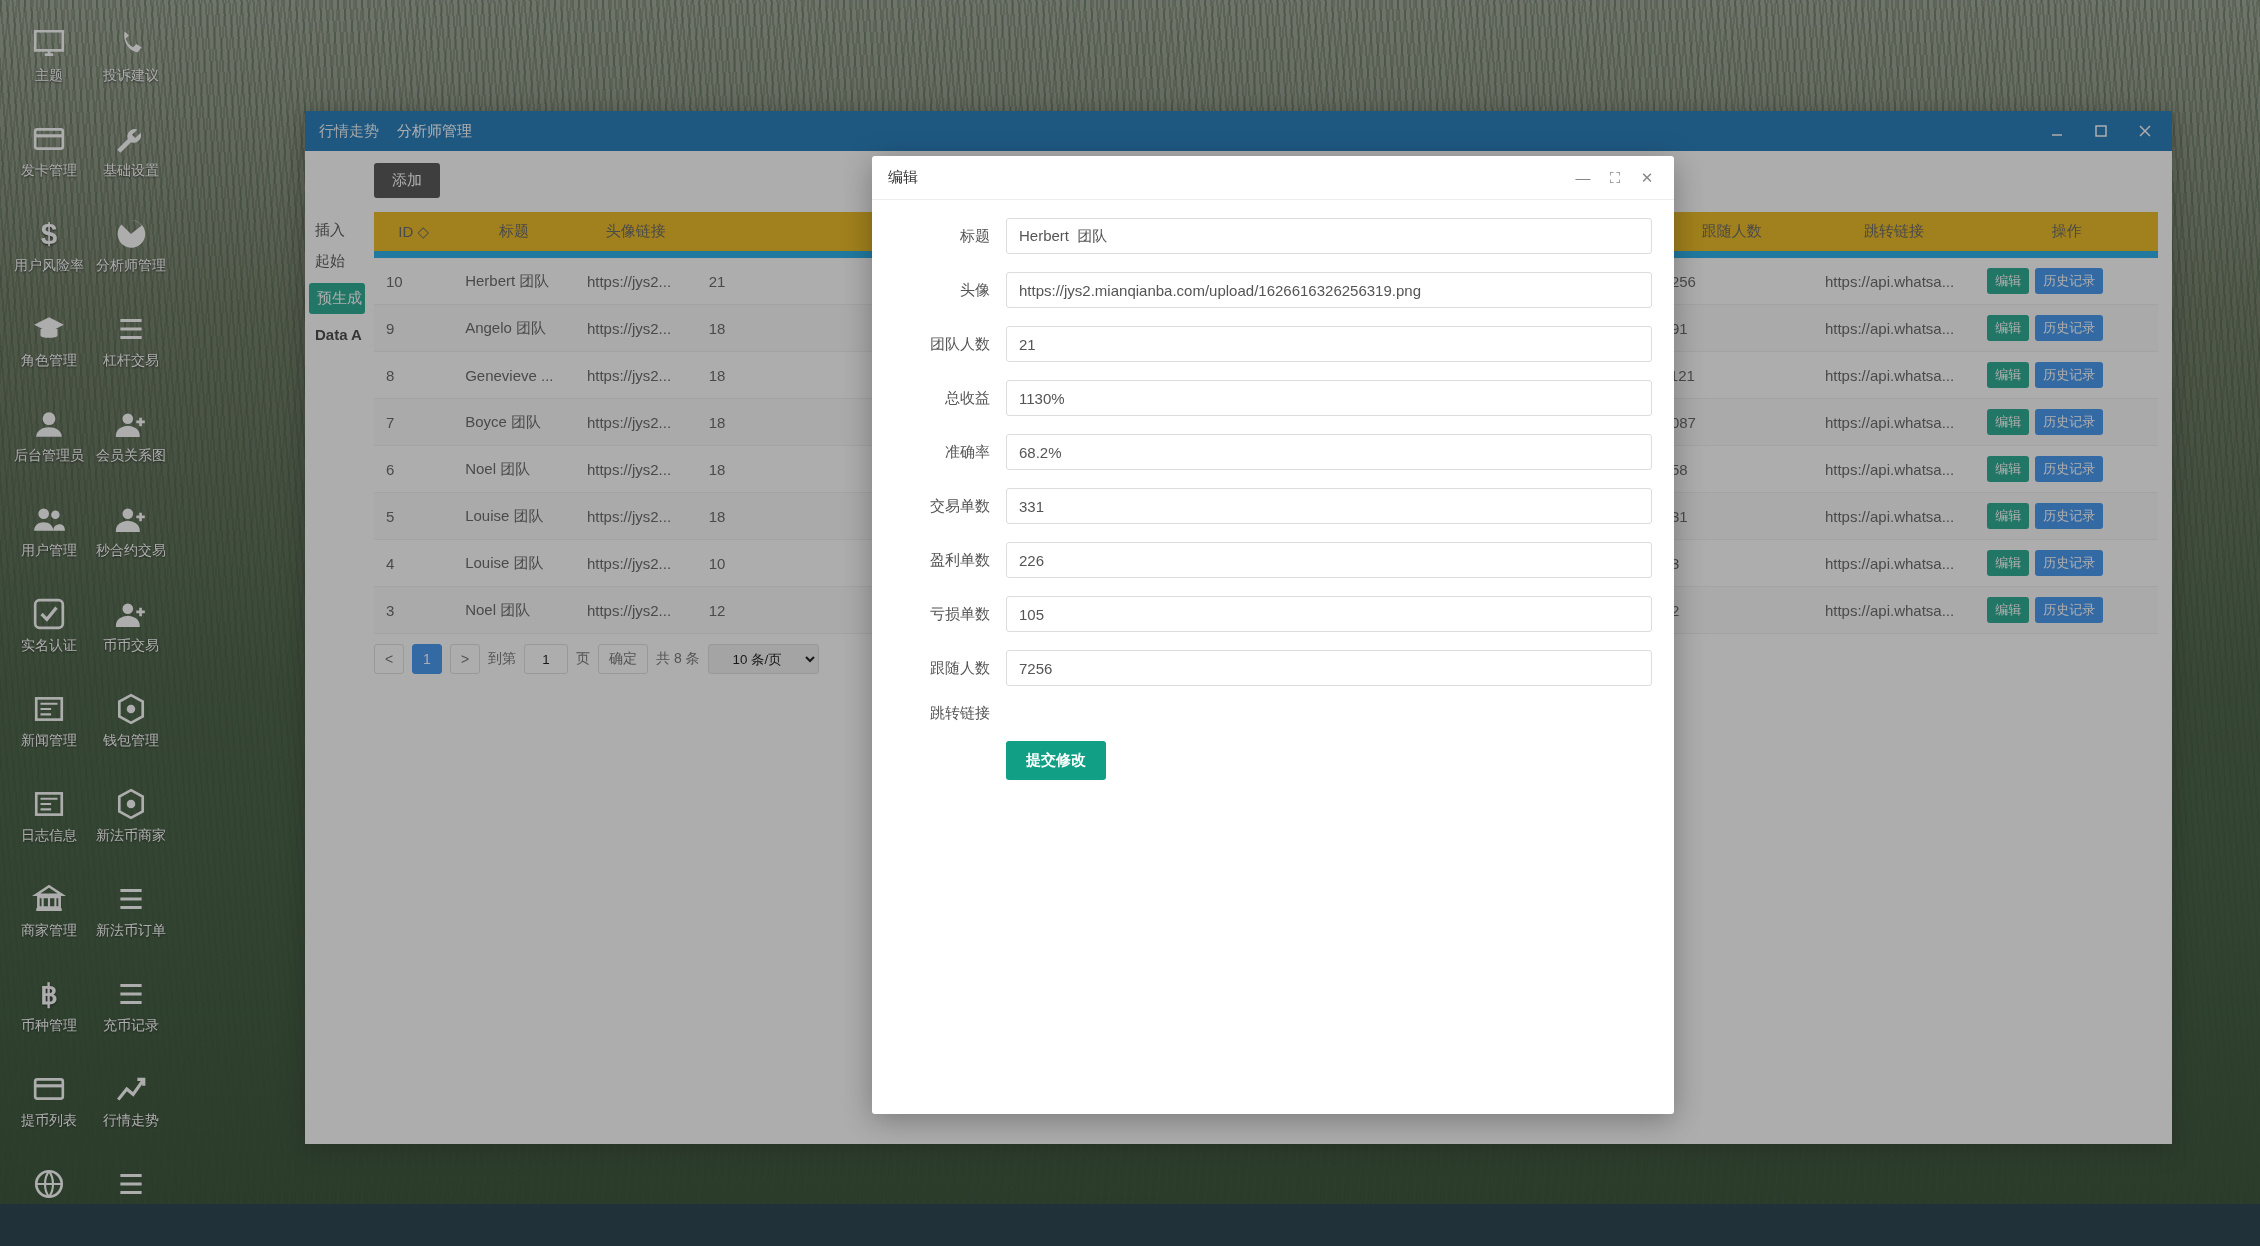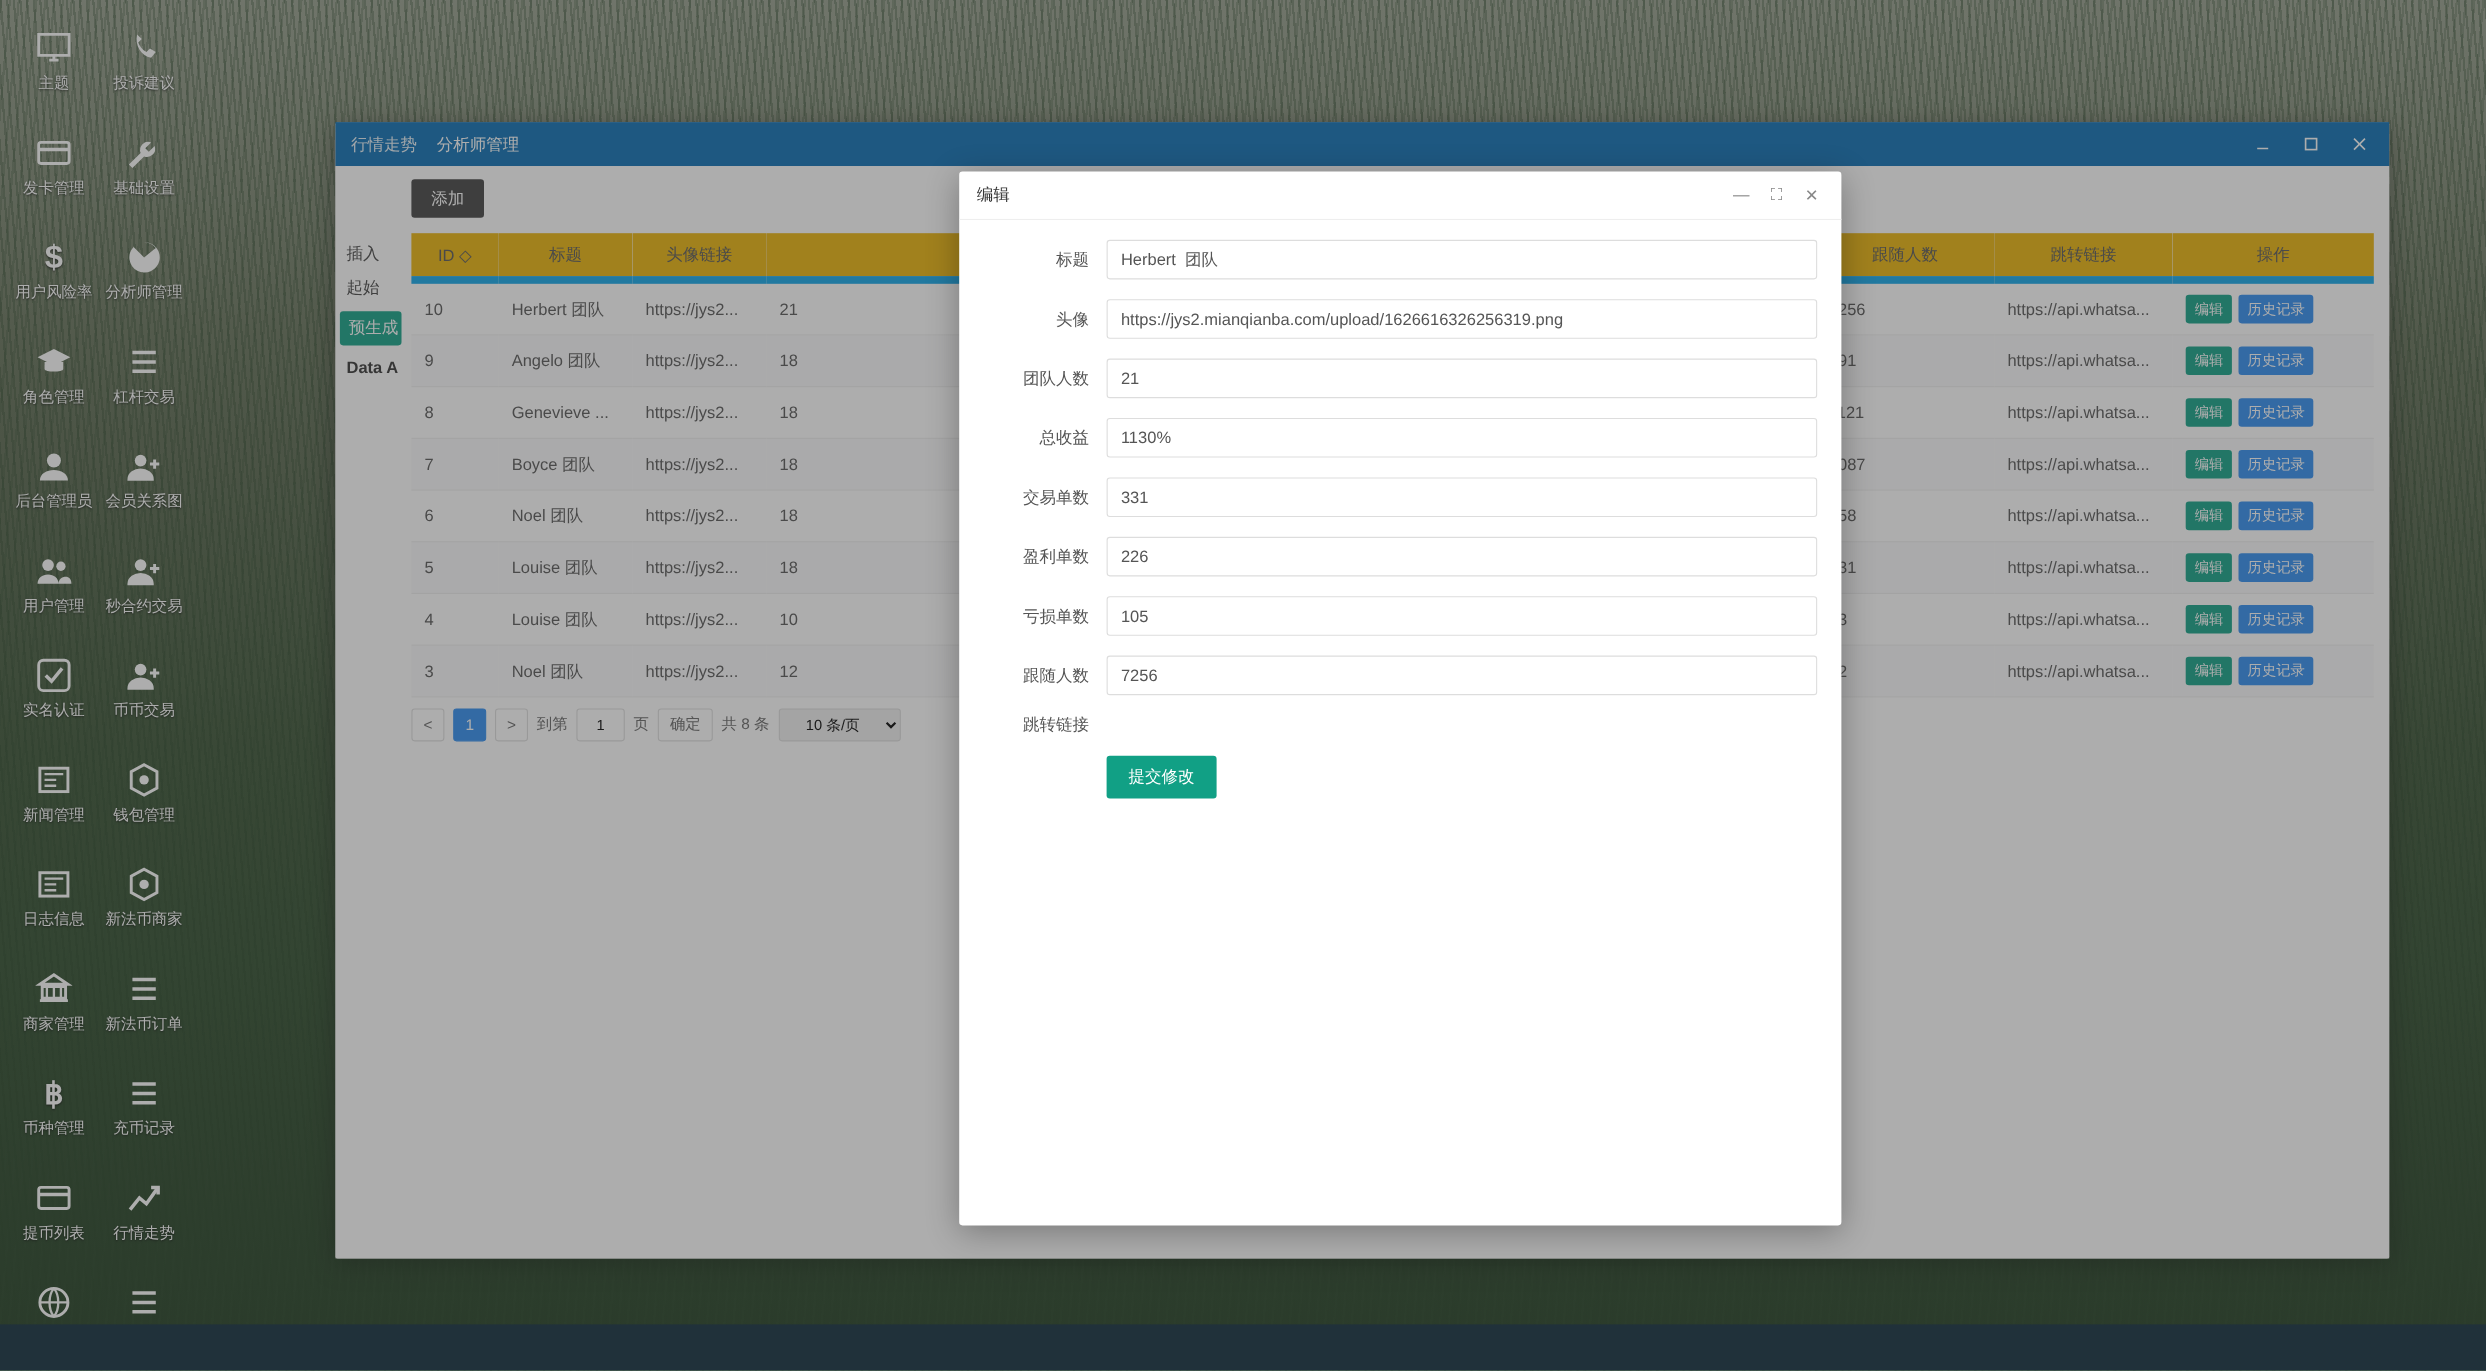--- a/index.html
+++ b/index.html
@@ -52,21 +52,21 @@
 
 .overlay { position:absolute; inset:0; background:rgba(60,60,60,.42); z-index:50; }
 .modal { position:absolute; left:872px; top:156px; width:802px; height:958px; background:#fff; border-radius:3px; box-shadow:0 6px 30px rgba(0,0,0,.3); z-index:60; display:flex; flex-direction:column; }
 .modal-head { height:44px; display:flex; align-items:center; padding:0 16px; border-bottom:1px solid #eee; font-size:15px; color:#333; }
 .modal-head .mbtns { margin-left:auto; display:flex; gap:10px; color:#888; }
 .modal-head .mbtns span { width:22px; height:22px; display:inline-flex; align-items:center; justify-content:center; cursor:pointer; }
 .modal-body { flex:1; padding:18px 22px; overflow:auto; }
 .frow { display:flex; align-items:center; margin-bottom:18px; }
 .frow label { width:96px; text-align:right; font-size:15px; color:#555; margin-right:16px; }
 .frow input { flex:1; height:36px; border:1px solid #ddd; border-radius:3px; padding:0 12px; font-size:15px; color:#555; }
-.submit { margin-left:112px; background:#11a085; color:#fff; border:none; padding:10px 20px; font-size:15px; border-radius:3px; cursor:pointer; }
+.submit { margin-left:112px; background:#11a085; color:#fff; border:none; padding:10px 20px; font-size:15px; border-radius:3px; cursor:pointer;font-weight:bold; }
 
 
 .taskbar { position:absolute; left:0; right:0; bottom:0; height:42px; background:#0d2a3a; }
 </style>
 </head>
 <body>
 
 <div class="grass-bg"></div>
 
 <div class="desktop-icons" id="dicons">
@@ -410,20 +410,23 @@
       </div><div class="frow">
         <label>头像</label>
         <input value="https://jys2.mianqianba.com/upload/1626616326256319.png" style="">
       </div><div class="frow">
         <label>团队人数</label>
         <input value="21" style="">
       </div><div class="frow">
         <label>总收益</label>
         <input value="1130%" style="">
       </div><div class="frow">
+        <label>准确率</label>
+        <input value="68.2%" style="">
+      </div><div class="frow">
         <label>交易单数</label>
         <input value="331" style="">
       </div><div class="frow">
         <label>盈利单数</label>
         <input value="226" style="">
       </div><div class="frow">
         <label>亏损单数</label>
         <input value="105" style="">
       </div><div class="frow">
         <label>跟随人数</label>

